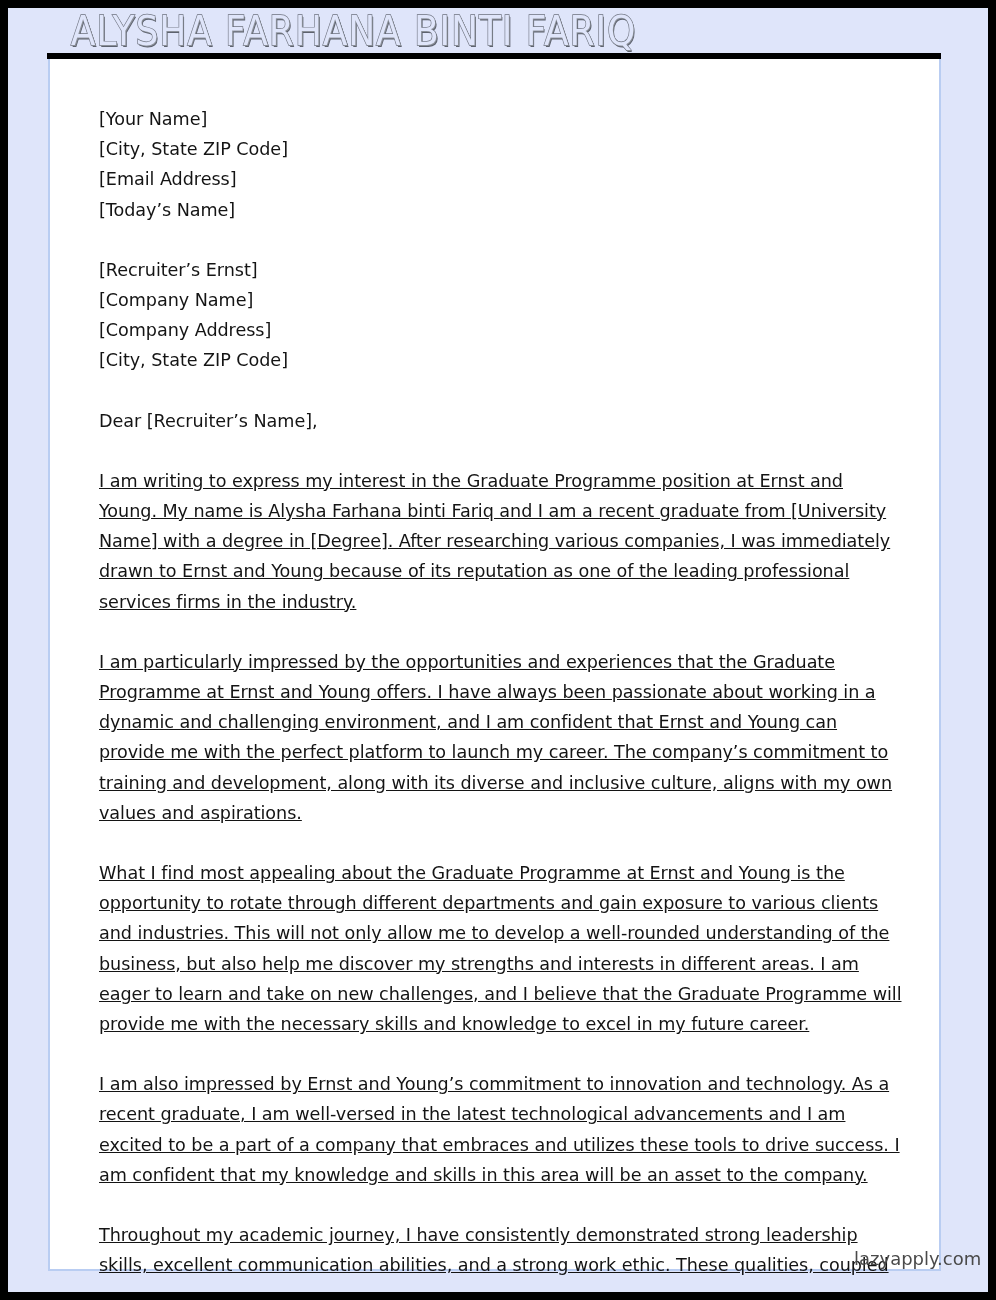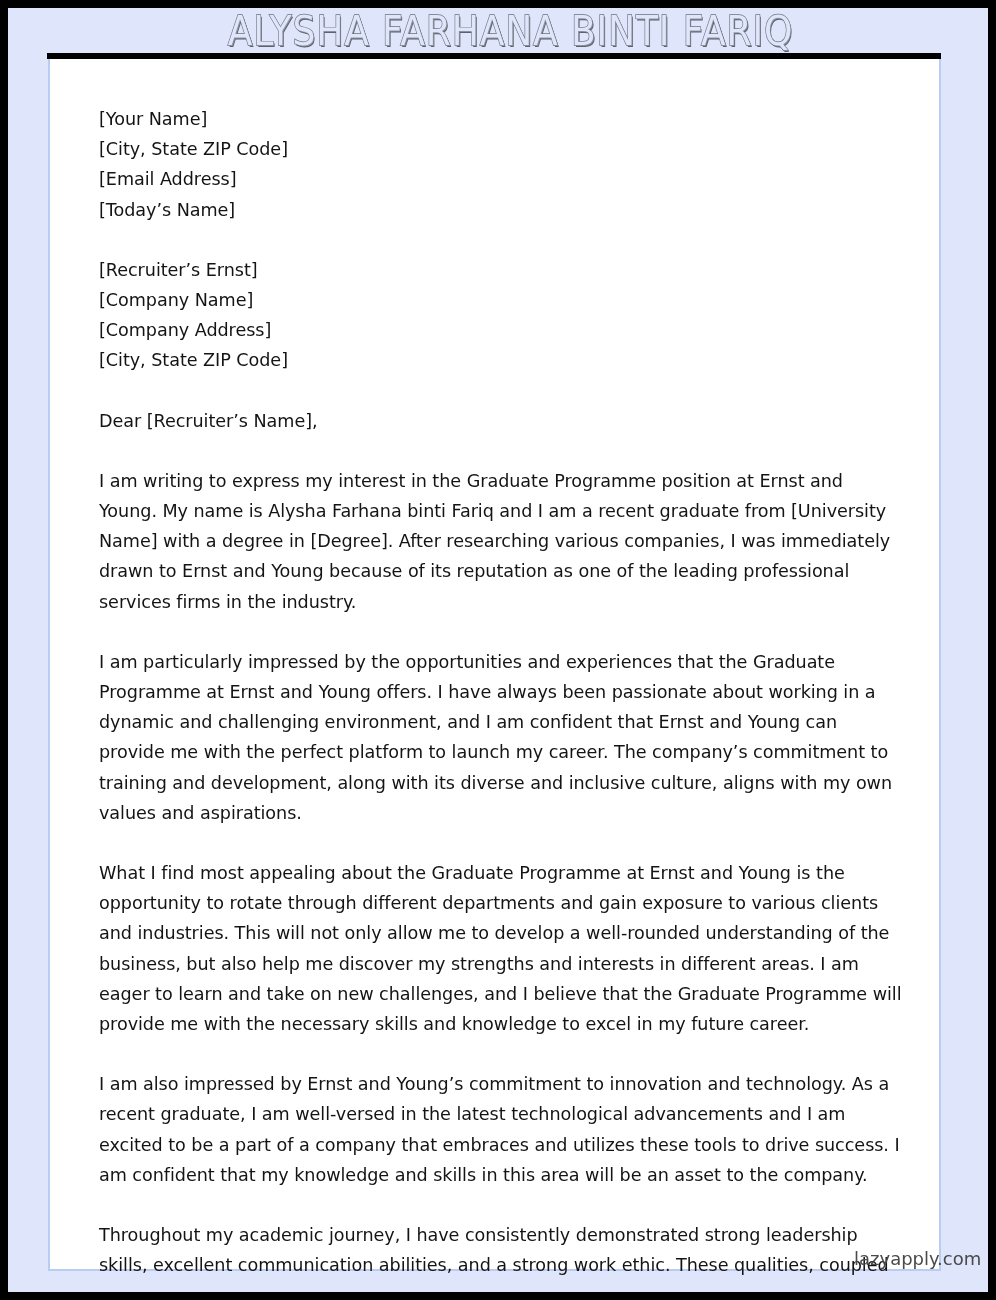--- a/index.html
+++ b/index.html
@@ -37,21 +37,21 @@
 
   
   .doc-header {
     position: absolute;
     left: 0;
     top: 0;
     width: 980px;
     height: 46px;
     display: flex;
     align-items: center;
-    justify-content: center;
+    justify-content: flex-start;
     padding-right: 37px;
     box-sizing: border-box;
   }
 
   .doc-header-title {
     font-family: "DejaVu Sans", sans-serif;
     font-size: 40px;
     line-height: 42px;
     letter-spacing: 1.0px;
     font-weight: 400;
@@ -108,20 +108,21 @@
     white-space: nowrap;
   }
 
   .block-gap {
     height: 30px;
   }
 
   .letter-para {
     margin: 0 0 30px 0;
     text-align: left;
+    text-decoration: underline;
   }
   .letter-para:last-child { margin-bottom: 0; }
 
   
   .watermark {
     position: absolute;
     left: 846px;
     top: 1243px;
     font-family: "DejaVu Sans", sans-serif;
     font-size: 18px;

